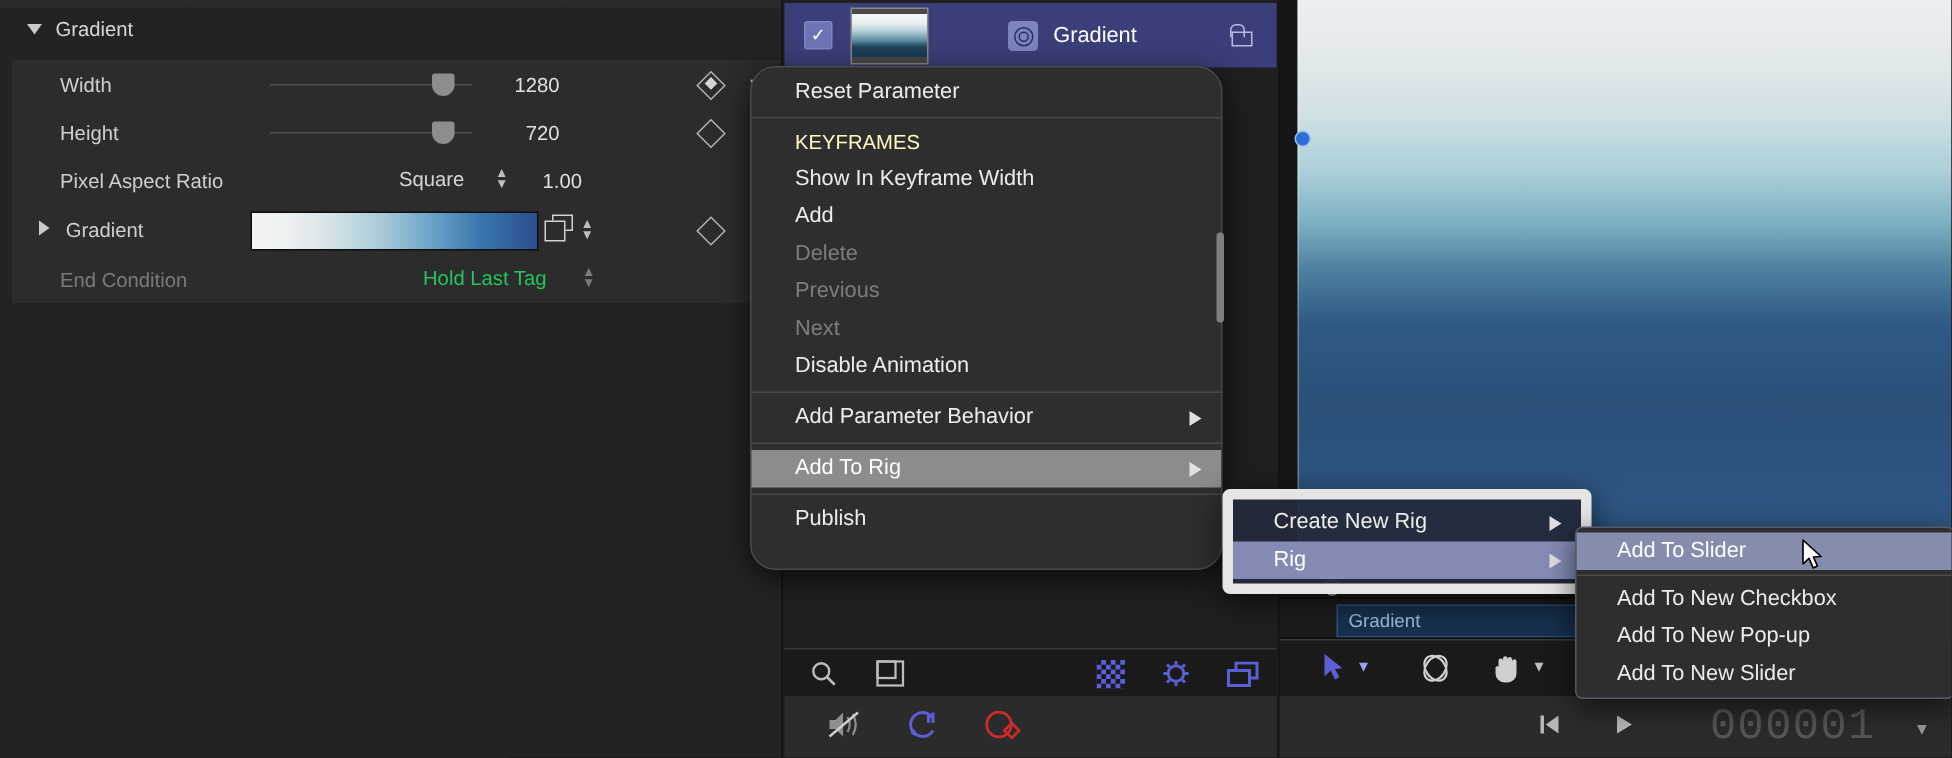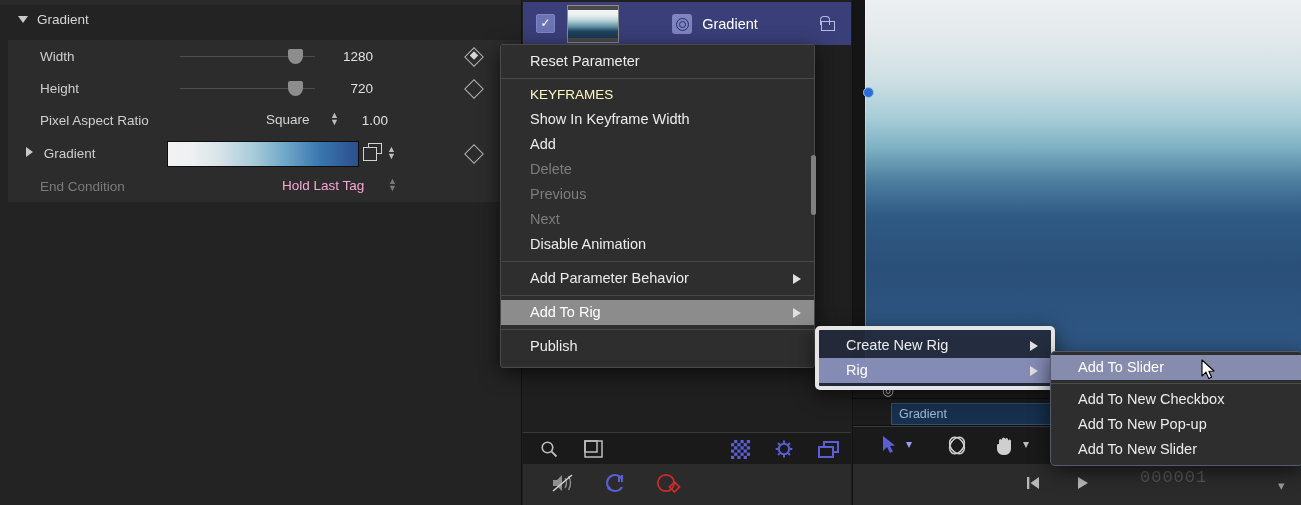--- a/index.html
+++ b/index.html
@@ -74,21 +74,21 @@
   .slider-knob {
     position: absolute; top: 3px; width: 15px; height: 15px;
     background: #8d8d8d;
     border-radius: 2px 2px 50% 50%;
   }
   .pval {
     position: absolute; font-size: 13.5px; color: #e0e0e0;
     text-align: right;
   }
   .popup-txt { position: absolute; font-size: 13.5px; color: #d5d5d5; text-align: right; }
-  .popup-txt.dim { color: #f9a8d4; }
+  .popup-txt.dim { color: #22c55e; }
   .updown {
     position: absolute; width: 9px; height: 16px;
     font-size: 9px; line-height: 7px; color: #bdbdbd;
     text-align: center;
   }
   .updown.dim { color: #7b7b7b; }
   .kf-diamond {
     position: absolute; width: 12px; height: 12px;
     border: 1.4px solid #b4b4b4;
     transform: rotate(45deg);
@@ -244,36 +244,36 @@
     background: #2b2b2b;
   }
 
   
   .ticon { position: absolute; }
   .chev-d { position:absolute; font-size: 12px; color: #9a9ff0; }
 
   #timecode {
     position: absolute; left: 1140px; top: 468px;
     font-family: "Liberation Mono", monospace;
-    font-size: 17px; letter-spacing: 1px;
+    font-size: 29px; letter-spacing: 1px;
     color: #565656;
   }
   #tc-chevron {
     position: absolute; left: 1278px; top: 478px;
     font-size: 13px; color: #9a9a9a;
   }
 
   
   #ctxmenu {
     left: 500px; top: 44px; width: 313px;
     background: #2e2e2e;
     border: 1px solid #4a4a4a;
-    border-radius: 3px;
+    border-radius: 17px;
     box-shadow: 0 5px 20px rgba(0,0,0,0.65);
-    padding: 4px 0 8px 0;
+    padding: 4px 0 20px 0;
     z-index: 50;
   }
   .mi {
     position: relative; height: 25px; line-height: 25px;
     padding-left: 29px; font-size: 14.5px; color: #ececec;
     white-space: nowrap;
   }
   .mi.dim { color: #7d7d7d; }
   .mi.head {
     color: #fef9c3; font-size: 13.5px; padding-left: 29px; height: 24px; line-height: 24px;
@@ -290,21 +290,21 @@
 
   #ctx-scroll {
     position: absolute; right: -2px; top: 110px; width: 5px; height: 60px;
     background: #808080; border-radius: 3px;
   }
 
   
   #submenu1 {
     left: 815px; top: 326px; width: 232px;
     background: rgba(36,42,58,0.93);
-    border: 4px solid #e5e5e5;
+    border: 7px solid #e5e5e5;
     border-radius: 5px;
     box-shadow: 0 5px 20px rgba(0,0,0,0.6);
     padding: 3px 0;
     z-index: 60;
   }
   #submenu1 .mi { font-size: 14.5px; height: 25px; line-height: 25px; padding-left: 27px; }
   #submenu1 .mi.sel { background: #848bb5; color: #fff; }
 
   
   #submenu2 {

